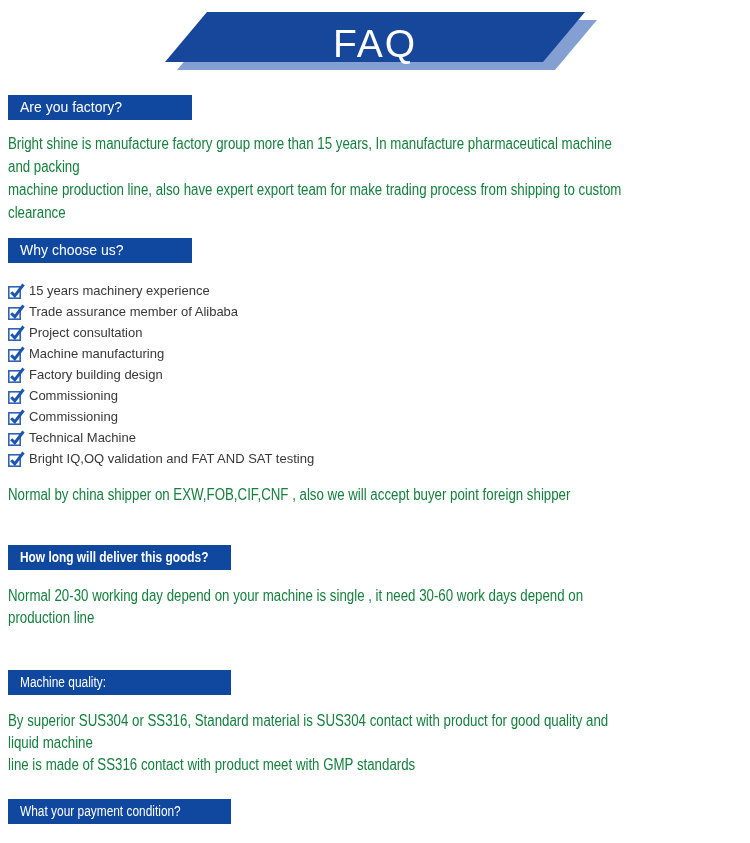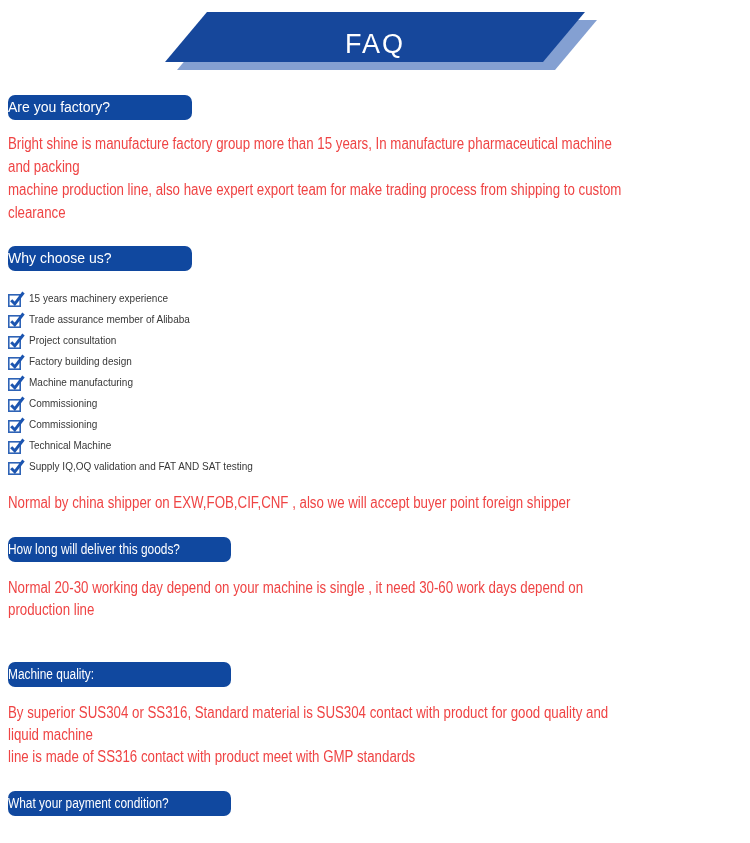--- a/index.html
+++ b/index.html
@@ -43,43 +43,43 @@
   .banner-title {
     position: absolute;
     left: 186px;
     top: 12px;
     width: 378px;
     height: 64px;
     display: flex;
     align-items: center;
     justify-content: center;
     color: #ffffff;
-    font-size: 27px;
+    font-size: 39px;
     letter-spacing: 2px;
   }
 
   
   .bar {
     background: #10489f;
     color: #ffffff;
     font-size: 14px;
     height: 25px;
     line-height: 25px;
     margin-left: 8px;
+    padding-left: 12px;
     box-sizing: border-box;
     overflow: hidden;
     white-space: nowrap;
-    border-radius: 7px;
   }
   .w184 { width: 184px; }
   .w223 { width: 223px; }
   .bar-factory  { margin-top: 25px; }
-  .bar-why      { margin-top: 22px; }
+  .bar-why      { margin-top: 14px; }
   .bar-shipper  { margin-top: 21px; }
-  .bar-delivery { margin-top: 23px; }
+  .bar-delivery { margin-top: 39px; font-weight: bold; }
   .bar-quality  { margin-top: 41px; }
   .bar-payment  { margin-top: 23px; }
 
   
   .cond {
     display: inline-block;
     transform: scaleX(0.83);
     transform-origin: 0 50%;
     white-space: pre-line;
   }
@@ -87,39 +87,39 @@
     display: inline-block;
     transform: scaleX(0.85);
     transform-origin: 0 50%;
   }
 
   
   .para {
     margin: 12px 0 0 8px;
     font-size: 16px;
     line-height: 23px;
-    color: #ef4444;
+    color: #15803d;
     white-space: nowrap;
   }
   .p-shipper, .p-delivery, .p-quality, .p-payment {
     margin-top: 15px;
     line-height: 22px;
   }
 
   
   .checklist {
     list-style: none;
     margin: 17px 0 0 8px;
     padding: 0;
   }
   .checklist li {
     height: 21px;
     display: flex;
     align-items: center;
-    font-size: 10px;
+    font-size: 13px;
     color: #383838;
   }
   .check-icon {
     flex: none;
     width: 17px;
     height: 16px;
     margin-right: 4px;
   }
 </style>
 </head>
@@ -164,34 +164,34 @@
           <rect x="0.8" y="3.8" width="11.4" height="11.4" fill="none" stroke="#2e63b6" stroke-width="1.6"></rect>
           <polyline points="3.2,9.2 6.8,12.8 15.5,1.5" fill="none" stroke="#1c55b0" stroke-width="3"></polyline>
         </svg>
       <span>Project consultation</span>
     </li>
     <li>
       <svg class="check-icon" viewBox="0 0 17 16">
           <rect x="0.8" y="3.8" width="11.4" height="11.4" fill="none" stroke="#2e63b6" stroke-width="1.6"></rect>
           <polyline points="3.2,9.2 6.8,12.8 15.5,1.5" fill="none" stroke="#1c55b0" stroke-width="3"></polyline>
         </svg>
+      <span>Machine manufacturing</span>
+    </li>
+    <li>
+      <svg class="check-icon" viewBox="0 0 17 16">
+          <rect x="0.8" y="3.8" width="11.4" height="11.4" fill="none" stroke="#2e63b6" stroke-width="1.6"></rect>
+          <polyline points="3.2,9.2 6.8,12.8 15.5,1.5" fill="none" stroke="#1c55b0" stroke-width="3"></polyline>
+        </svg>
       <span>Factory building design</span>
     </li>
     <li>
       <svg class="check-icon" viewBox="0 0 17 16">
           <rect x="0.8" y="3.8" width="11.4" height="11.4" fill="none" stroke="#2e63b6" stroke-width="1.6"></rect>
           <polyline points="3.2,9.2 6.8,12.8 15.5,1.5" fill="none" stroke="#1c55b0" stroke-width="3"></polyline>
         </svg>
-      <span>Machine manufacturing</span>
-    </li>
-    <li>
-      <svg class="check-icon" viewBox="0 0 17 16">
-          <rect x="0.8" y="3.8" width="11.4" height="11.4" fill="none" stroke="#2e63b6" stroke-width="1.6"></rect>
-          <polyline points="3.2,9.2 6.8,12.8 15.5,1.5" fill="none" stroke="#1c55b0" stroke-width="3"></polyline>
-        </svg>
       <span>Commissioning</span>
     </li>
     <li>
       <svg class="check-icon" viewBox="0 0 17 16">
           <rect x="0.8" y="3.8" width="11.4" height="11.4" fill="none" stroke="#2e63b6" stroke-width="1.6"></rect>
           <polyline points="3.2,9.2 6.8,12.8 15.5,1.5" fill="none" stroke="#1c55b0" stroke-width="3"></polyline>
         </svg>
       <span>Commissioning</span>
     </li>
     <li>
@@ -199,21 +199,21 @@
           <rect x="0.8" y="3.8" width="11.4" height="11.4" fill="none" stroke="#2e63b6" stroke-width="1.6"></rect>
           <polyline points="3.2,9.2 6.8,12.8 15.5,1.5" fill="none" stroke="#1c55b0" stroke-width="3"></polyline>
         </svg>
       <span>Technical Machine</span>
     </li>
     <li>
       <svg class="check-icon" viewBox="0 0 17 16">
           <rect x="0.8" y="3.8" width="11.4" height="11.4" fill="none" stroke="#2e63b6" stroke-width="1.6"></rect>
           <polyline points="3.2,9.2 6.8,12.8 15.5,1.5" fill="none" stroke="#1c55b0" stroke-width="3"></polyline>
         </svg>
-      <span>Supply IQ,OQ validation and FAT AND SAT testing</span>
+      <span>Bright IQ,OQ validation and FAT AND SAT testing</span>
     </li>
   </ul>
 
   <div class="para p-shipper">
     <span class="cond">Normal by china shipper on EXW,FOB,CIF,CNF , also we will accept buyer point foreign shipper</span>
   </div>
 
   <div class="bar w223 bar-delivery">
     <span class="cond-h">How long will deliver this goods?</span>
   </div>

